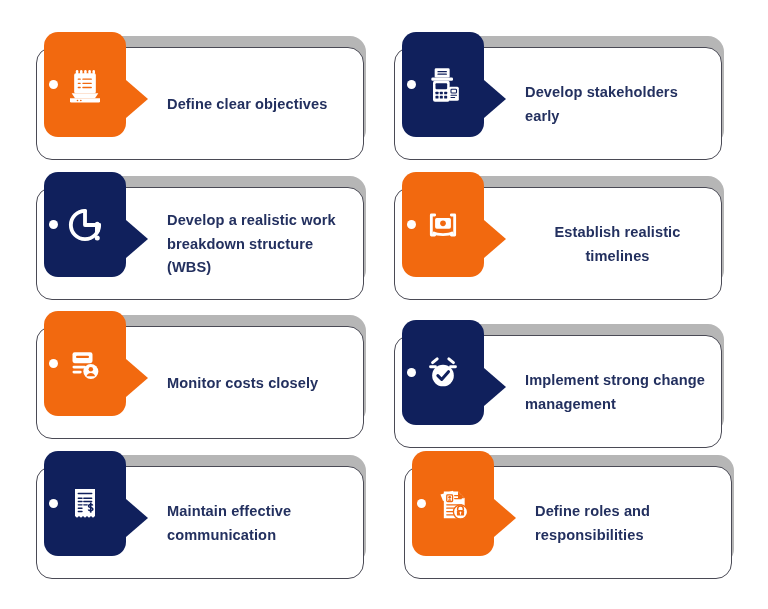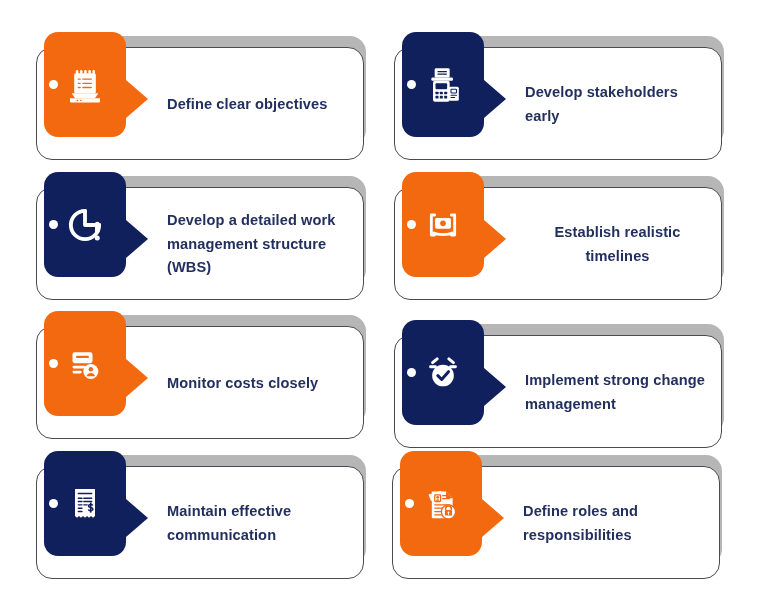--- a/index.html
+++ b/index.html
@@ -156,21 +156,21 @@
       <rect x="33.6" y="29" width="6.6" height="4.6" rx="1" fill="none" stroke="#10205c" stroke-width="1.3"></rect>
       <path d="M33.6 36.2h6.6M33.6 39h4.4" stroke="#10205c" stroke-width="1.3" stroke-linecap="round"></path>
     </svg>
         </div>
       </div>
       <div class="point navy"></div>
     </div>
     <div class="card" style="left: 36px; top: 176px;">
       <div class="plate"></div>
       <div class="panel">
-        <div class="label">Develop a detailed work management structure (WBS)</div>
+        <div class="label">Develop a realistic work breakdown structure (WBS)</div>
       </div>
       <div class="tile navy">
         <div class="hole"></div>
         <div class="glyph">
     <svg viewBox="0 0 48 48" fill="none">
       <path d="M24 7a17 17 0 1 0 17 17" stroke="#fff" stroke-width="4.6" stroke-linecap="round"></path>
       <path d="M24 7v17h17" stroke="#fff" stroke-width="4.6" stroke-linecap="round" stroke-linejoin="round"></path>
       <rect x="36" y="20" width="5.4" height="14" rx="2.5" fill="#fff"></rect>
       <circle cx="38.7" cy="39.5" r="3" fill="#fff"></circle>
     </svg>
@@ -255,21 +255,21 @@
       </g>
       <g fill="#10205c">
         <path d="M29.9 22.2h1.9v12.2h-1.9z"></path>
         <path d="M27.4 26.4c0-1.5 1.6-2.6 3.4-2.6 1.5 0 2.8.6 3.3 1.6l-1.6.8c-.3-.5-.9-.8-1.7-.8-.9 0-1.5.4-1.5 1 0 1.7 5 .6 5 3.8 0 1.6-1.6 2.7-3.5 2.7-1.7 0-3.1-.7-3.6-1.9l1.7-.8c.3.6 1 1 1.9 1 1 0 1.6-.4 1.6-1 0-1.7-5-.7-5-3.8z"></path>
       </g>
     </svg>
         </div>
       </div>
       <div class="point navy"></div>
     </div>
-    <div class="card" style="left: 392px; top: 455px;">
+    <div class="card" style="left: 404px; top: 455px;">
       <div class="plate"></div>
       <div class="panel">
         <div class="label">Define roles and responsibilities</div>
       </div>
       <div class="tile orange">
         <div class="hole"></div>
         <div class="glyph">
     <svg viewBox="0 0 48 48" fill="none">
       <path d="M9 12.5 24 8l2.5 8L12 20.5z" fill="#fff"></path>
       <path d="M13 9h17l8 8v24H13z" fill="#fff"></path>

